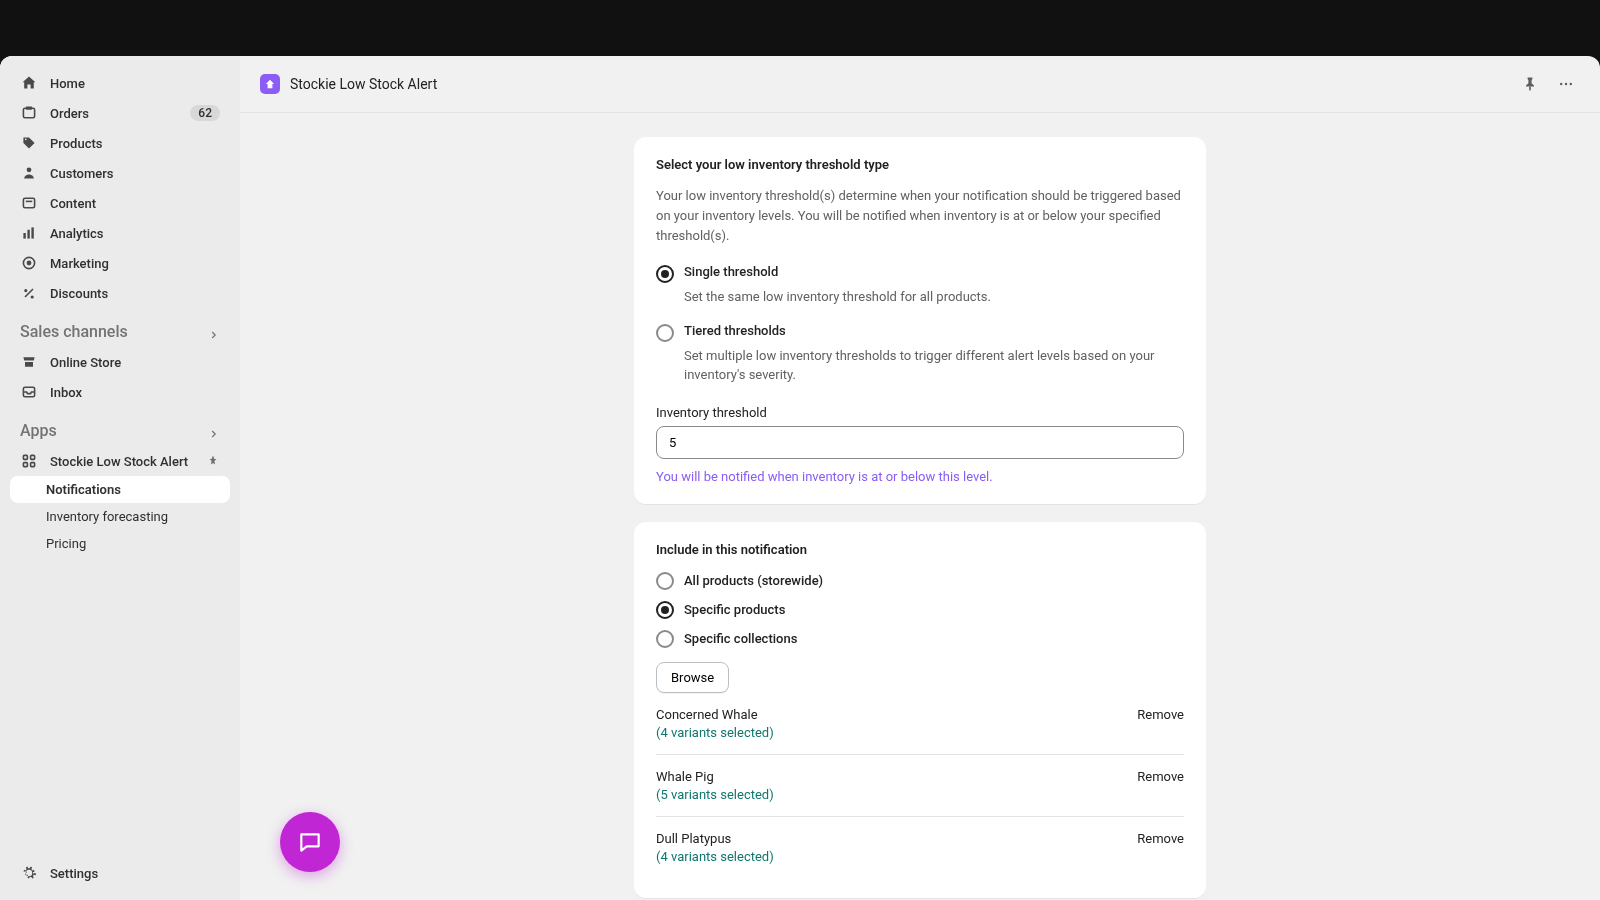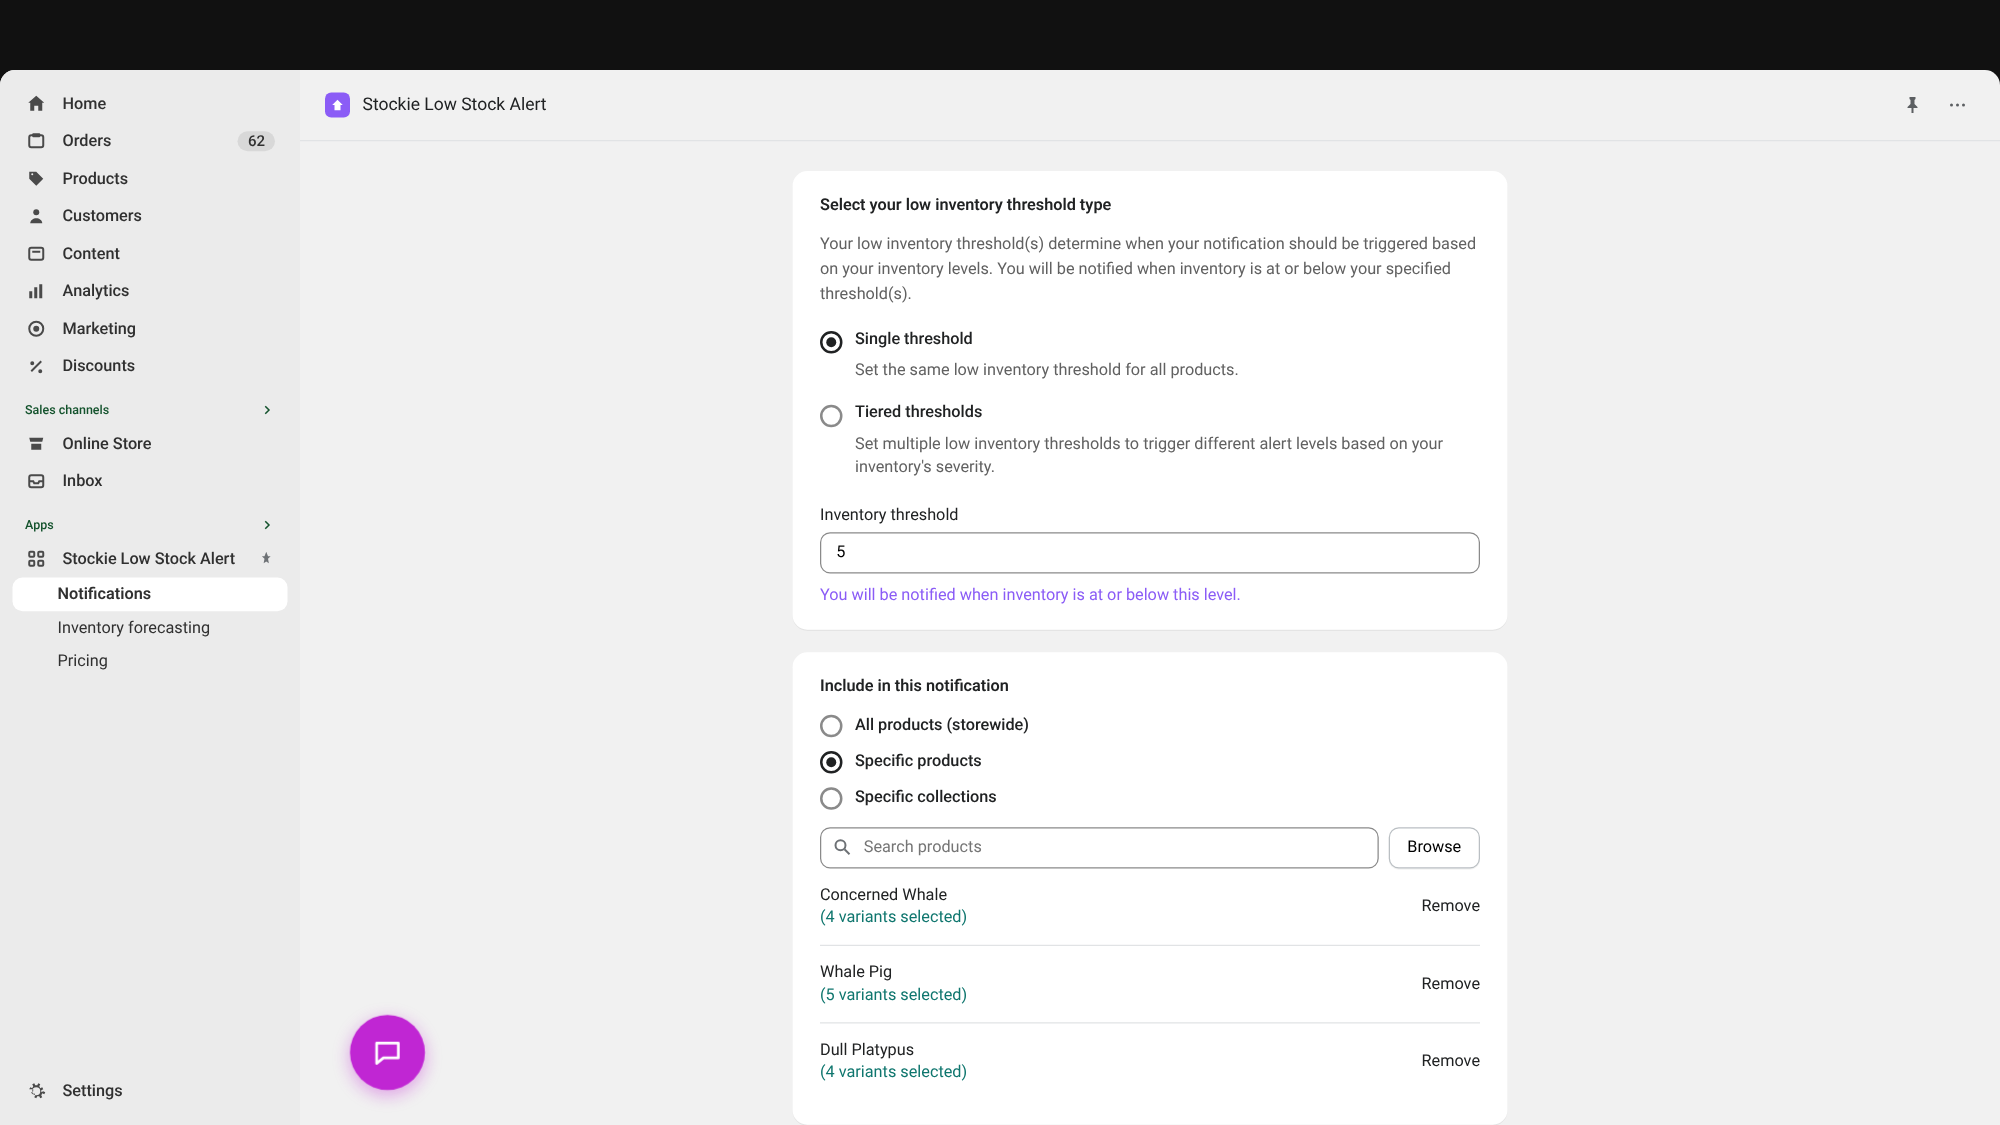--- a/index.html
+++ b/index.html
@@ -3,21 +3,21 @@
 <meta charset="utf-8">
 <style>
 * { margin: 0; padding: 0; box-sizing: border-box; font-family: -apple-system, BlinkMacSystemFont, "Segoe UI", Roboto, sans-serif; }
 body { background: #111; color: #202223; font-size: 14px; }
 .top-bar { height: 56px; background: #111; }
 .app-shell { display: flex; background: #f1f1f1; border-radius: 12px 12px 0 0; overflow: hidden; height: calc(100vh - 56px); }
 .sidebar { width: 240px; background: #ebebeb; display: flex; flex-direction: column; padding: 12px 10px; }
 .nav-item { display: flex; align-items: center; gap: 12px; padding: 6px 10px; border-radius: 8px; cursor: pointer; font-size: 13px; font-weight: 500; color: #303030; text-align: center; }
 .nav-item .badge { margin-left: auto; background: rgba(0,0,0,0.08); border-radius: 10px; padding: 1px 8px; font-size: 12px; }
 .nav-icon { width: 18px; height: 18px; display: inline-flex; align-items: center; justify-content: center; color: #4a4a4a; flex-shrink: 0; }
-.section-header { display: flex; align-items: flex-end; justify-content: space-between; padding: 14px 10px 6px; font-size: 10px; color: #14532d; font-weight: 500; }
+.section-header { display: flex; align-items: flex-end; justify-content: space-between; padding: 14px 10px 6px; font-size: 16px; color: #737373; font-weight: 500; }
 .sub-item { padding: 6px 10px 6px 36px; font-size: 13px; color: #303030; cursor: pointer; border-radius: 8px; display: flex; align-items: center; gap: 8px; }
 .sub-item.active { background: #fff; font-weight: 600; }
 .sidebar-spacer { flex: 1; }
 .app-pin { margin-left: auto; color: #6d7175; }
 .main { flex: 1; display: flex; flex-direction: column; overflow: hidden; }
 .page-header { display: flex; align-items: center; gap: 10px; padding: 14px 20px; border-bottom: 1px solid #e1e3e5; }
 .app-icon { width: 20px; height: 20px; background: #8b5cf6; border-radius: 5px; display: flex; align-items: center; justify-content: center; }
 .page-header-actions { margin-left: auto; display: flex; gap: 8px; align-items: center; }
 .icon-btn { width: 28px; height: 28px; display: flex; align-items: center; justify-content: center; cursor: pointer; border-radius: 6px; color: #5c5f62; }
 .content { flex: 1; overflow-y: auto; padding: 24px 0 40px; }
@@ -33,21 +33,21 @@
 .radio-desc { font-size: 13px; color: #616161; margin: 2px 0 16px 28px; line-height: 1.5; }
 .field-label { font-size: 13px; margin-bottom: 6px; margin-top: 20px; }
 .text-input { width: 100%; border: 1px solid #8a8a8a; border-radius: 8px; padding: 8px 12px; font-size: 13px; outline: none; }
 .helper { font-size: 13px; color: #8b5cf6; margin-top: 10px; }
 .radio-simple-row { display: flex; align-items: center; gap: 10px; margin-bottom: 10px; }
 .search-row { display: flex; gap: 8px; margin-top: 14px; }
 .search-wrap { flex: 1; position: relative; }
 .search-wrap .text-input { padding-left: 34px; }
 .search-icon-pos { position: absolute; left: 10px; top: 50%; transform: translateY(-50%); color: #6d7175; }
 .browse-btn { border: 1px solid #babfc3; background: #fff; border-radius: 8px; padding: 7px 14px; font-size: 13px; cursor: pointer; box-shadow: 0 1px 0 rgba(0,0,0,0.05); }
-.product-row { display: flex; justify-content: space-between; align-items: center; padding: 14px 0; border-bottom: 1px solid #e1e3e5; }
+.product-row { display: flex; justify-content: space-between; align-items: flex-start; padding: 14px 0; border-bottom: 1px solid #e1e3e5; }
 .product-row:last-child { border-bottom: none; }
 .product-name { font-size: 13px; margin-bottom: 3px; }
 .product-meta { font-size: 13px; color: #0f766e; }
 .remove-btn { background: none; border: none; font-size: 13px; cursor: pointer; color: #202223; }
 .fab { position: fixed; left: 280px; bottom: 28px; width: 60px; height: 60px; border-radius: 50%; background: #c026d3; display: flex; align-items: center; justify-content: center; box-shadow: 0 4px 14px rgba(192,38,211,0.4); cursor: pointer; }
 svg { display: block; }
 @media (max-width: 1700px) { .content-inner { margin: 0 auto; padding: 0 20px; } }
 </style>
 </head>
 <body>
@@ -257,29 +257,20 @@
           <div class="radio-simple-row">
             <div class="radio-outer checked"></div>
             <div class="radio-label">Specific products</div>
           </div>
           <div class="radio-simple-row">
             <div class="radio-outer"></div>
             <div class="radio-label">Specific collections</div>
           </div>
 
           <div class="search-row">
-            <div class="search-wrap">
-              <span class="search-icon-pos">
-                  <svg width="16" height="16" viewBox="0 0 20 20" fill="none" stroke="currentColor" stroke-width="2">
-                    <circle cx="8" cy="8" r="5"></circle>
-                    <path d="M12 12l5 5"></path>
-                  </svg>
-                </span>
-              <input class="text-input" placeholder="Search products" style="">
-            </div>
             <button class="browse-btn">Browse</button>
           </div>
 
           <div class="product-row">
             <div>
               <div class="product-name">Concerned Whale</div>
               <div class="product-meta">(4 variants selected)</div>
             </div>
             <button class="remove-btn">Remove</button>
           </div>

